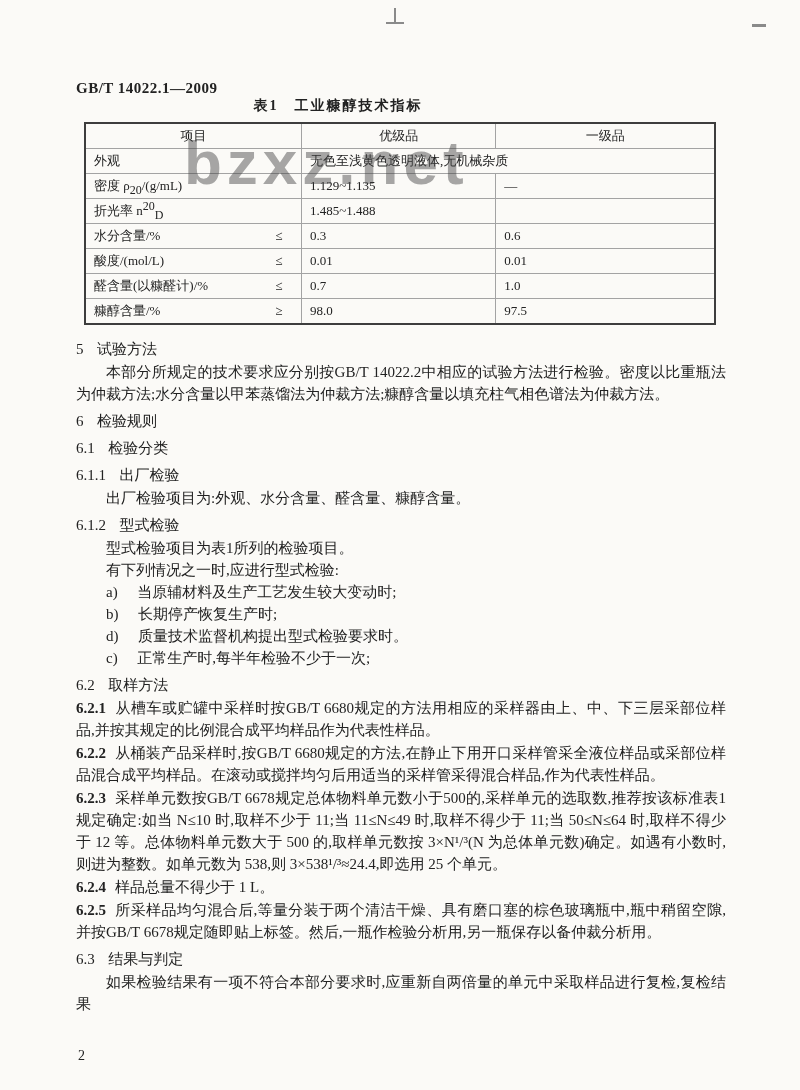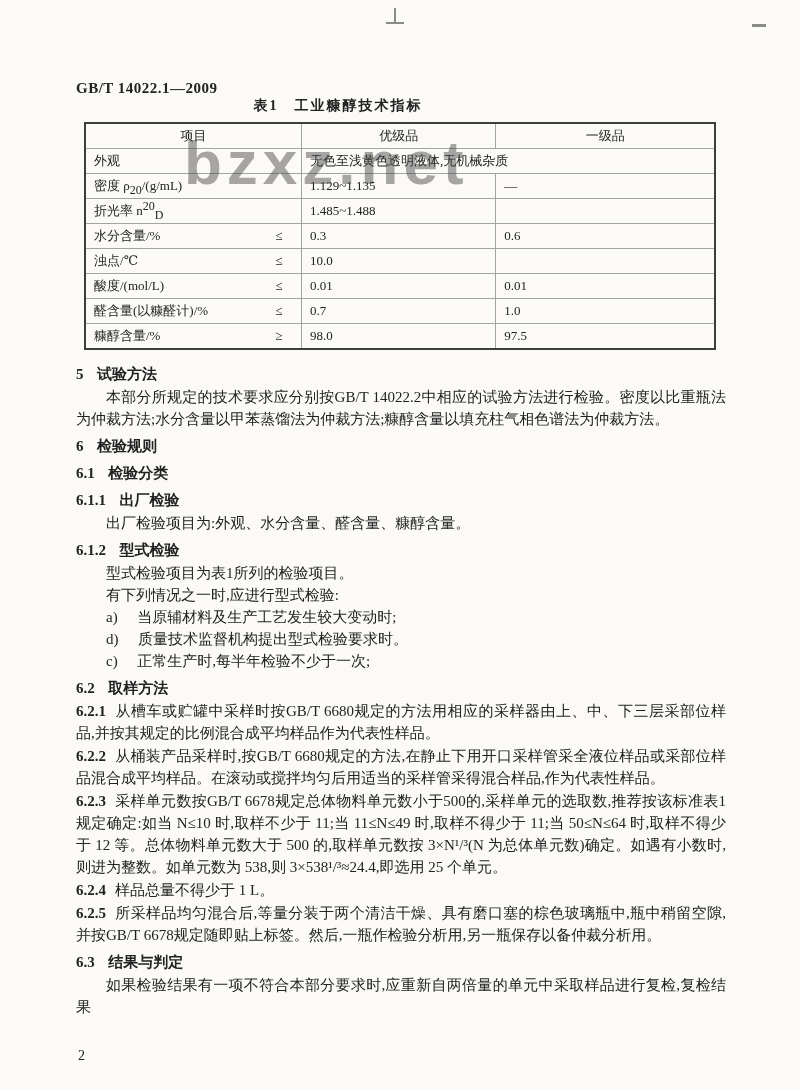--- a/index.html
+++ b/index.html
@@ -71,21 +71,21 @@
   td.c-val  { text-align: left; }
   .spec-table sub, .spec-table sup { font-size: 12px; line-height: 0; }
 
   .sections {
     margin-top: 13px;
     font-size: 15px;
     line-height: 22px;
     text-align: justify;
     width: 650px;
   }
-  .heading { font-weight: bold; margin: 5px 0 1px; text-align: left; }
+  .heading { font-weight: normal; margin: 5px 0 1px; text-align: left; }
   .heading .num { margin-right: 0.9em; }
   .para { text-indent: 2em; margin: 0; }
   .item { padding-left: 2em; margin: 0; text-align: left; }
   .item .marker { margin-right: 1.3em; }
   .clause { margin: 1px 0; }
   .clause .num { font-weight: bold; margin-right: 0.6em; }
 
   .page-number {
     position: absolute;
     left: 78px;
@@ -138,26 +138,20 @@
             <td class="c-val">1.485~1.488</td>
             <td class="c-val"></td>
           </tr>
           <tr>
             <td class="c-item">水分含量/%</td>
             <td class="c-sym">≤</td>
             <td class="c-val">0.3</td>
             <td class="c-val">0.6</td>
           </tr>
           <tr>
-            <td class="c-item">浊点/℃</td>
-            <td class="c-sym">≤</td>
-            <td class="c-val">10.0</td>
-            <td class="c-val"></td>
-          </tr>
-          <tr>
             <td class="c-item">酸度/(mol/L)</td>
             <td class="c-sym">≤</td>
             <td class="c-val">0.01</td>
             <td class="c-val">0.01</td>
           </tr>
           <tr>
             <td class="c-item">醛含量(以糠醛计)/%</td>
             <td class="c-sym">≤</td>
             <td class="c-val">0.7</td>
             <td class="c-val">1.0</td>
@@ -176,20 +170,21 @@
       <p class="heading"><span class="num">5</span><span>试验方法</span></p>
       <p class="para">本部分所规定的技术要求应分别按GB/T 14022.2中相应的试验方法进行检验。密度以比重瓶法为仲裁方法;水分含量以甲苯蒸馏法为仲裁方法;糠醇含量以填充柱气相色谱法为仲裁方法。</p>
       <p class="heading"><span class="num">6</span><span>检验规则</span></p>
       <p class="heading"><span class="num">6.1</span><span>检验分类</span></p>
       <p class="heading"><span class="num">6.1.1</span><span>出厂检验</span></p>
       <p class="para">出厂检验项目为:外观、水分含量、醛含量、糠醇含量。</p>
       <p class="heading"><span class="num">6.1.2</span><span>型式检验</span></p>
       <p class="para">型式检验项目为表1所列的检验项目。</p>
       <p class="para">有下列情况之一时,应进行型式检验:</p>
       <p class="item"><span class="marker">a)</span><span>当原辅材料及生产工艺发生较大变动时;</span></p>
+      <p class="item"><span class="marker">b)</span><span>长期停产恢复生产时;</span></p>
       <p class="item"><span class="marker">d)</span><span>质量技术监督机构提出型式检验要求时。</span></p>
       <p class="item"><span class="marker">c)</span><span>正常生产时,每半年检验不少于一次;</span></p>
       <p class="heading"><span class="num">6.2</span><span>取样方法</span></p>
       <p class="clause"><span class="num">6.2.1</span><span>从槽车或贮罐中采样时按GB/T 6680规定的方法用相应的采样器由上、中、下三层采部位样品,并按其规定的比例混合成平均样品作为代表性样品。</span></p>
       <p class="clause"><span class="num">6.2.2</span><span>从桶装产品采样时,按GB/T 6680规定的方法,在静止下用开口采样管采全液位样品或采部位样品混合成平均样品。在滚动或搅拌均匀后用适当的采样管采得混合样品,作为代表性样品。</span></p>
       <p class="clause"><span class="num">6.2.3</span><span>采样单元数按GB/T 6678规定总体物料单元数小于500的,采样单元的选取数,推荐按该标准表1规定确定:如当 N≤10 时,取样不少于 11;当 11≤N≤49 时,取样不得少于 11;当 50≤N≤64 时,取样不得少于 12 等。总体物料单元数大于 500 的,取样单元数按 3×N¹/³(N 为总体单元数)确定。如遇有小数时,则进为整数。如单元数为 538,则 3×538¹/³≈24.4,即选用 25 个单元。</span></p>
       <p class="clause"><span class="num">6.2.4</span><span>样品总量不得少于 1 L。</span></p>
       <p class="clause"><span class="num">6.2.5</span><span>所采样品均匀混合后,等量分装于两个清洁干燥、具有磨口塞的棕色玻璃瓶中,瓶中稍留空隙,并按GB/T 6678规定随即贴上标签。然后,一瓶作检验分析用,另一瓶保存以备仲裁分析用。</span></p>
       <p class="heading"><span class="num">6.3</span><span>结果与判定</span></p>
       <p class="para">如果检验结果有一项不符合本部分要求时,应重新自两倍量的单元中采取样品进行复检,复检结果</p>

